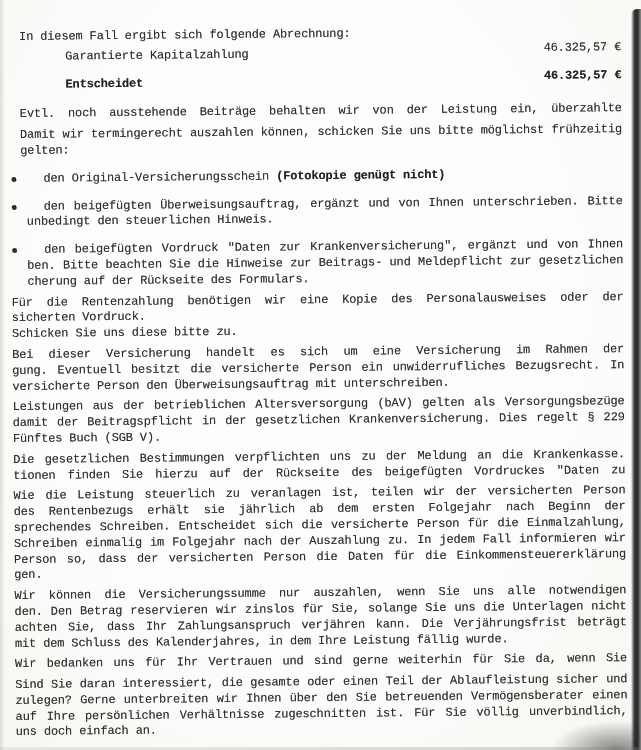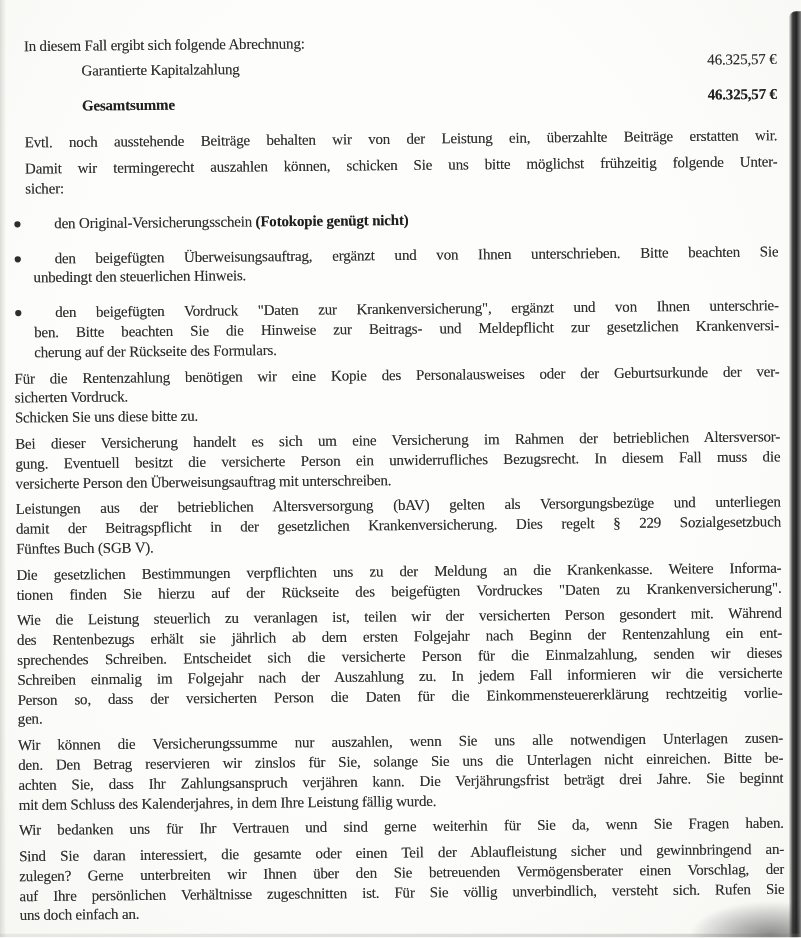--- a/index.html
+++ b/index.html
@@ -2,21 +2,21 @@
 <html lang="de"><head>
 <meta charset="utf-8">
 <style>
   html, body { margin: 0; padding: 0; background: #ffffff; }
   .page {
     position: relative;
     width: 641px;
     height: 750px;
     overflow: hidden;
     background: radial-gradient(ellipse at 48% 42%, #fdfdfc 55%, #f6f6f2 100%);
-    font-family: Liberation Serif, serif;
+    font-family: Liberation Mono, monospace;
     color: #2e2e2e;
   }
   
   .edge-left {
     position: absolute; left: 0; top: 0; bottom: 0; width: 5px;
     background: linear-gradient(to right, rgba(215,215,209,0.85), rgba(225,225,220,0));
     pointer-events: none;
   }
   .edge-right {
     position: absolute; right: 0; top: 9px; bottom: 0; width: 10px;
@@ -84,32 +84,32 @@
 
   <div class="content">
     <div class="intro line">In diesem Fall ergibt sich folgende Abrechnung:</div>
 
     <div class="rows">
         <div class="amount-row r0">
           <span class="amount-label">Garantierte Kapitalzahlung</span>
           <span class="amount-value">46.325,57 €</span>
         </div>
         <div class="amount-row r1 bold">
-          <span class="amount-label">Gesamtsumme</span>
+          <span class="amount-label">Entscheidet</span>
           <span class="amount-value">46.325,57 €</span>
         </div>
       </div>
 
     <div class="body">
         <div class="block para">
           <div class="line j"><span>Evtl. noch ausstehende Beiträge behalten wir von der Leistung ein, überzahlte Beiträge erstatten wir.</span></div>
         </div>
         <div class="block para">
           <div class="line j"><span>Damit wir termingerecht auszahlen können, schicken Sie uns bitte möglichst frühzeitig folgende Unter-</span></div>
-          <div class="line"><span>sicher:</span></div>
+          <div class="line"><span>gelten:</span></div>
         </div>
         <div class="block bullet">
           <span class="dot"></span>
           <div class="line first"><span>den Original-Versicherungsschein </span><b>(Fotokopie genügt nicht)</b></div>
         </div>
         <div class="block bullet">
           <span class="dot"></span>
           <div class="line j first"><span>den beigefügten Überweisungsauftrag, ergänzt und von Ihnen unterschrieben. Bitte beachten Sie</span></div>
           <div class="line"><span>unbedingt den steuerlichen Hinweis.</span></div>
         </div>

